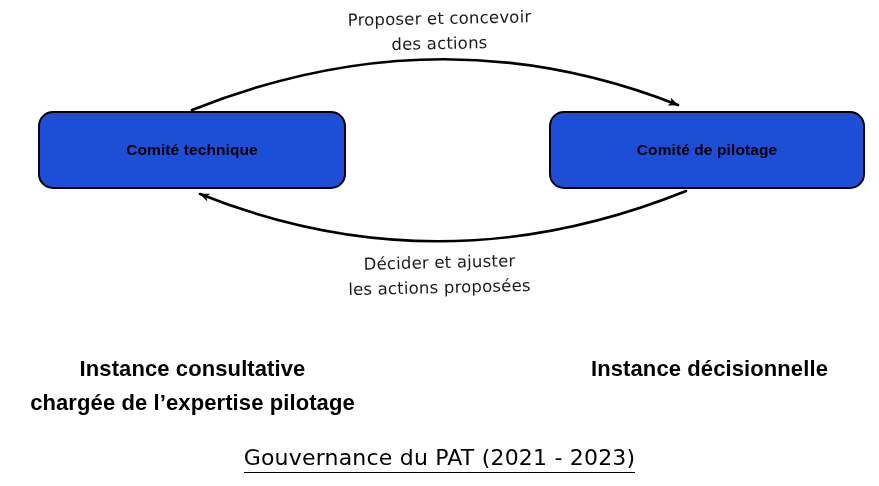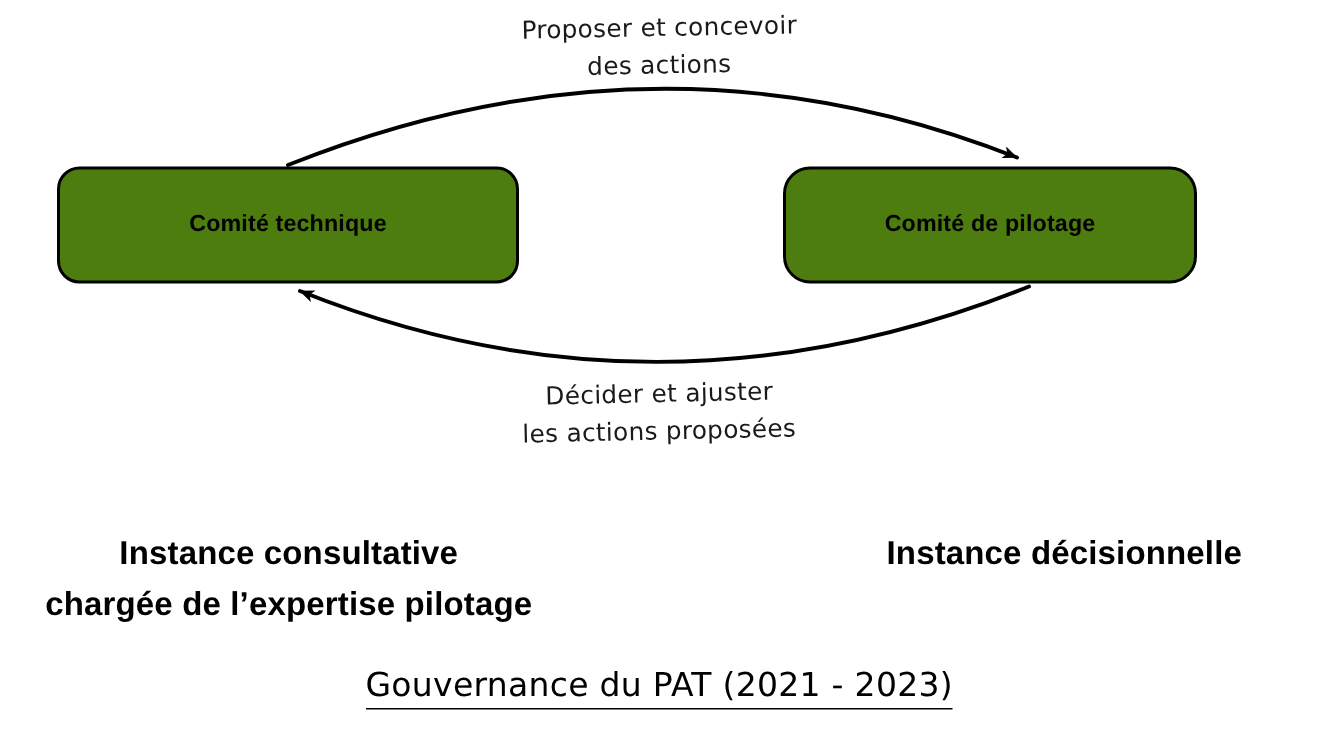--- a/index.html
+++ b/index.html
@@ -28,35 +28,35 @@
     height: 486px;
     pointer-events: none;
   }
 
   
   .node-box {
     position: absolute;
     box-sizing: border-box;
     border: 2.4px solid #000000;
     border-radius: 15px;
-    background: #4d7c0f;
+    background: #1d4ed8;
     display: flex;
     align-items: center;
     justify-content: center;
   }
   .node-box-label {
     font-size: 15.5px;
     font-weight: bold;
     letter-spacing: .1px;
     color: #000000;
     text-align: center;
     white-space: nowrap;
   }
   #box-left  { left: 38px;  top: 111px; width: 308px; height: 78px; }
-  #box-right { left: 522px; top: 111px; width: 276px; height: 78px; border-radius: 18px; }
+  #box-right { left: 549px; top: 111px; width: 316px; height: 78px; }
 
   
   .edge-label {
     position: absolute;
     text-align: center;
     font-size: 16.5px;
     line-height: 25px;
     color: #1a1a1a;
     font-family: "DejaVu Sans", sans-serif;
     font-weight: 400;

